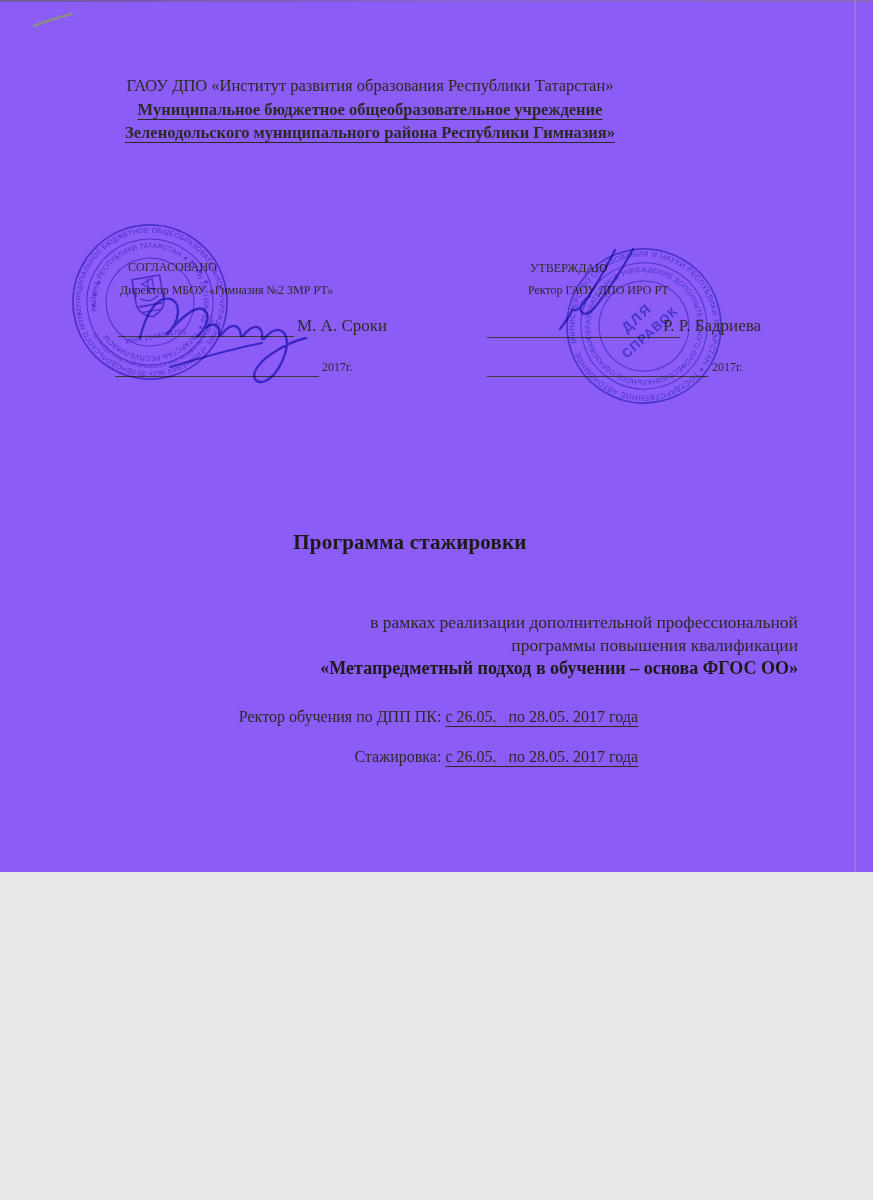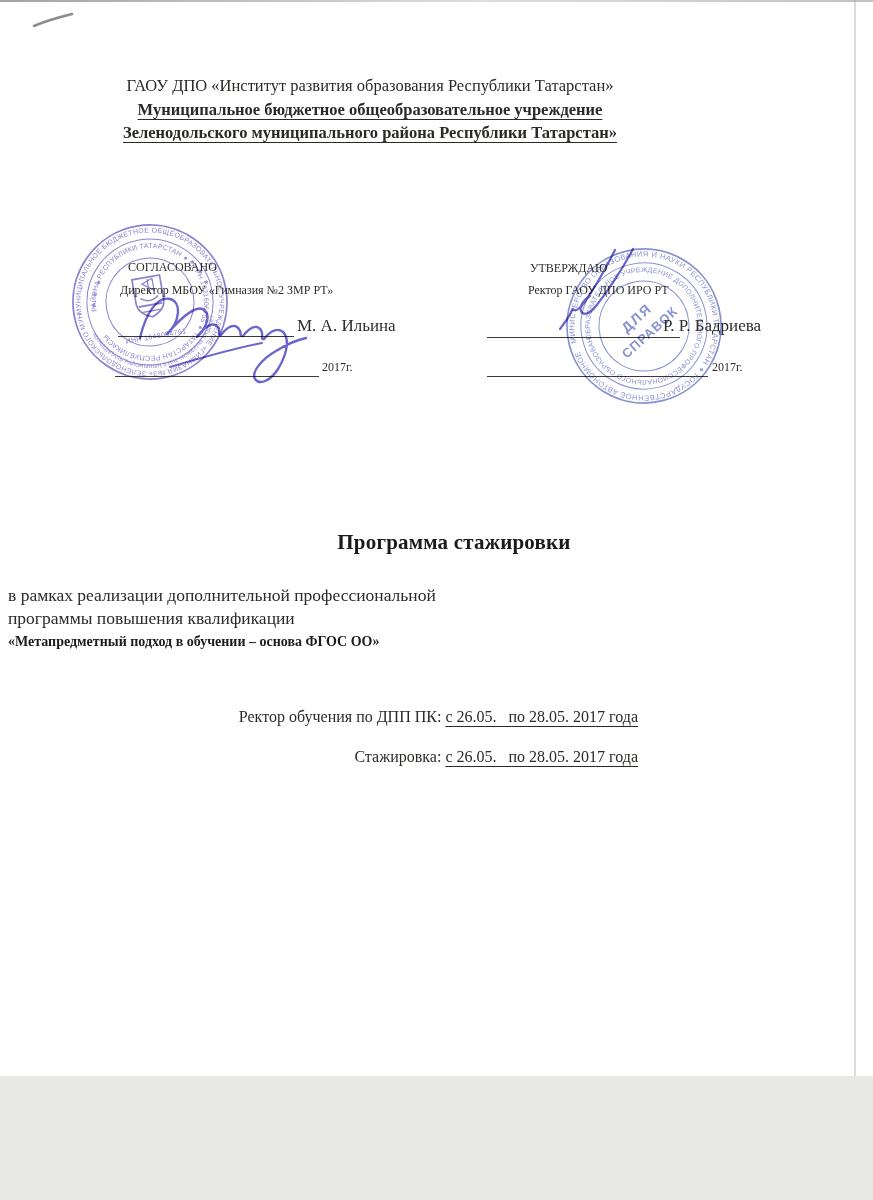--- a/index.html
+++ b/index.html
@@ -1,38 +1,38 @@
 <!DOCTYPE html>
 <html lang="ru"><head>
 <meta charset="utf-8">
 <style>
   html,body{margin:0;padding:0;background:#e8e8e6;}
   .page{
     position:relative;
-    width:873px;height:1076px;
-    background:#ffffff;
+    width:873px;height:872px;
+    background:#8b5cf6;
     overflow:hidden;
     font-family:"Liberation Serif","DejaVu Serif",serif;
     color:#2e2c29;
   }
   .edge-top{position:absolute;left:0;top:0;width:100%;height:2px;
     background:linear-gradient(90deg,rgba(90,88,84,.55),rgba(125,122,116,.25) 55%,rgba(125,122,116,.45));}
   .edge-right{position:absolute;left:854px;top:0;height:100%;width:2px;background:rgba(168,165,155,.38);}
   .header{position:absolute;left:0;top:74px;width:740px;text-align:center;
     font-size:16.5px;line-height:23.5px;color:#2b2a27;}
   .u{text-decoration:underline;text-decoration-thickness:1px;text-underline-offset:3.5px;text-decoration-skip-ink:none;font-weight:bold;}
 
   .lbl{position:absolute;font-size:12px;line-height:19px;white-space:nowrap;color:#2e2c29;}
   .rule{position:absolute;height:0;border-bottom:1.4px solid #3c3a37;}
 
   .title{position:absolute;left:0;top:530px;width:820px;text-align:center;
-    font-size:21px;font-weight:bold;color:#1c1b19;letter-spacing:.2px;margin-left:44px;}
-  .subtitle{position:absolute;left:0;top:584px;width:798px;text-align:left;
-    font-size:17.5px;line-height:23px;color:#2b2a27;padding-left:8px;}
-  .subtitle .b3{font-size:14px;font-weight:bold;color:#1c1b19;}
+    font-size:21px;font-weight:bold;color:#1c1b19;letter-spacing:.2px;}
+  .subtitle{position:absolute;left:0;top:611px;width:798px;text-align:right;
+    font-size:17.5px;line-height:23px;color:#2b2a27;}
+  .subtitle .b3{font-size:18px;font-weight:bold;color:#1c1b19;}
 
   .dates{position:absolute;right:235px;text-align:right;font-size:16px;white-space:nowrap;color:#2b2a27;}
   .dates .val{white-space:pre;text-decoration:underline;text-decoration-thickness:1px;
     text-underline-offset:3.5px;text-decoration-skip-ink:none;}
 
   .stamp{position:absolute;mix-blend-mode:multiply;opacity:.83;}
   .stamp-left{left:65px;top:217px;transform:rotate(-10deg);transform-origin:center;}
   .stamp-right{left:559px;top:241px;transform:rotate(-14deg);transform-origin:center;}
   .sig{position:absolute;left:0;top:0;mix-blend-mode:multiply;}
   .penmark{position:absolute;left:0;top:0;}
@@ -45,28 +45,28 @@
   <div class="edge-top"></div>
   <div class="edge-right"></div>
 
   <svg class="penmark" width="120" height="50" viewBox="0 0 120 50">
     <path d="M 34,26 C 43,22 56,18 72,14" fill="none" stroke="#8c8c8c" stroke-width="2.6" stroke-linecap="round"></path>
   </svg>
 
   <div class="header">
     <div>ГАОУ ДПО «Институт развития образования Республики Татарстан»</div>
     <div class="u">Муниципальное бюджетное общеобразовательное учреждение</div>
-    <div class="u">Зеленодольского муниципального района Республики Татарстан»</div>
+    <div class="u">Зеленодольского муниципального района Республики Гимназия»</div>
   </div>
 
   <div>
     <div class="lbl" style="left:128px;top:258px">СОГЛАСОВАНО</div>
     <div class="lbl" style="left:120px;top:281px">Директор МБОУ «Гимназия №2 ЗМР РТ»</div>
     <div class="rule" style="left:118px;top:336px;width:176px"></div>
-    <div class="lbl" style="left:297px;top:316px;font-size:17px">М. А. Ильина</div>
+    <div class="lbl" style="left:297px;top:316px;font-size:17px">М. А. Сроки</div>
     <div class="rule" style="left:115px;top:376px;width:204px"></div>
     <div class="lbl" style="left:322px;top:358px">2017г.</div>
   </div>
 
   <div>
     <div class="lbl" style="left:530px;top:259px">УТВЕРЖДАЮ</div>
     <div class="lbl" style="left:528px;top:281px">Ректор ГАОУ ДПО ИРО РТ</div>
     <div class="rule" style="left:487px;top:337px;width:193px"></div>
     <div class="lbl" style="left:663px;top:316px;font-size:17px">Р. Р. Бадриева</div>
     <div class="rule" style="left:487px;top:376px;width:221px"></div>

